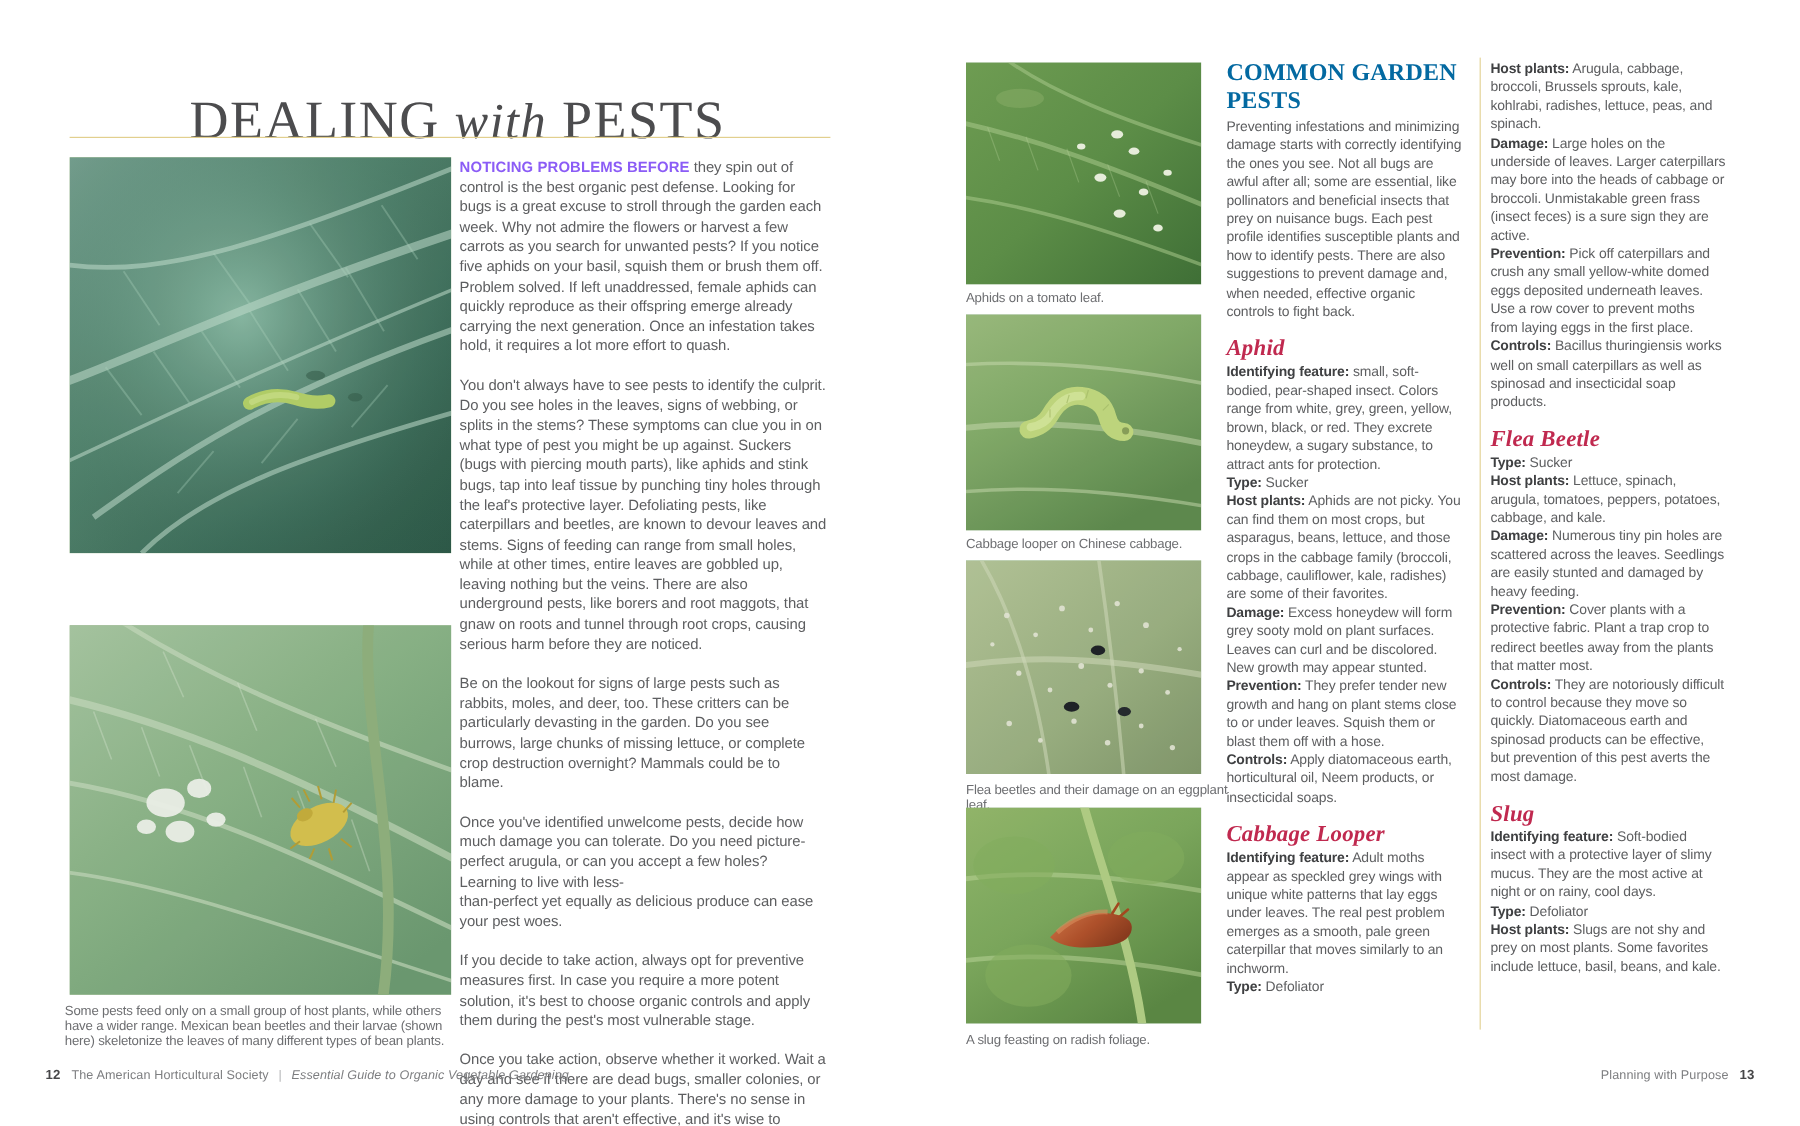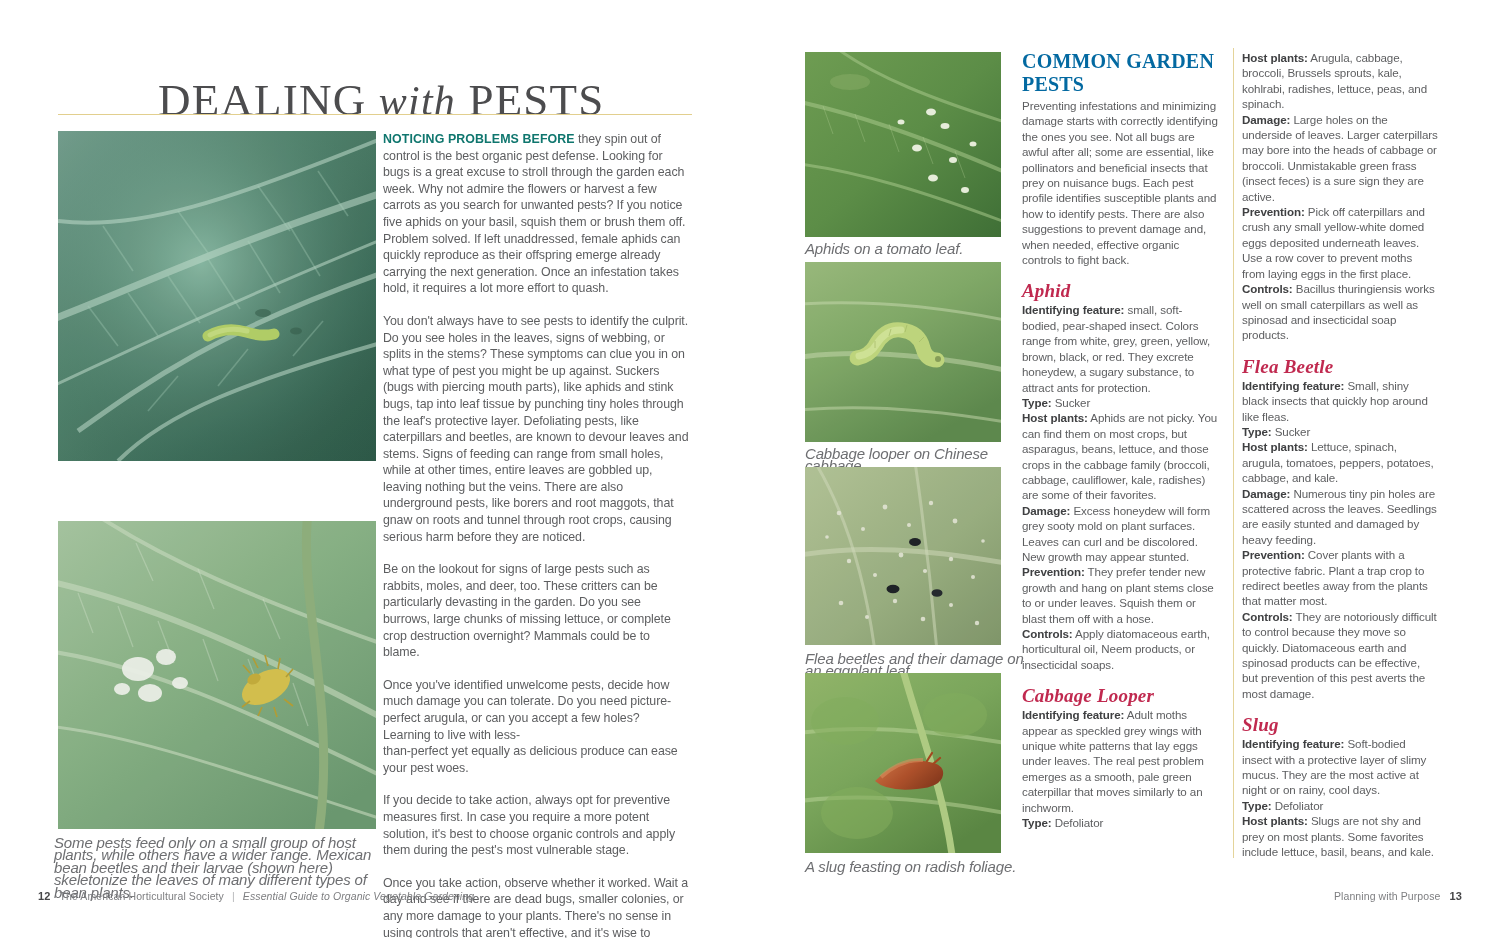--- a/index.html
+++ b/index.html
@@ -59,44 +59,43 @@
 
   
   .photo {
     position: absolute;
     overflow: hidden;
     background: #9bb98f;
   }
   .caption {
     position: absolute;
     font-family: "Liberation Sans", sans-serif;
-    font-size: 15px;
+    font-size: 11px;
     line-height: 12.4px;
     color: #6d6e71;
     letter-spacing: -0.15px;
-    font-style: italic;
   }
 
   
   .body-col {
     position: absolute;
     left: 383px;
     top: 131px;
     width: 306px;
   }
   .body-col p {
     margin: 0 0 16px 0;
     font-size: 12.4px;
     line-height: 16.6px;
     color: #5d5e60;
     letter-spacing: -0.08px;
   }
   .lead-in {
     font-weight: bold;
-    color: #0f766e;
+    color: #8b5cf6;
     letter-spacing: 0.1px;
   }
 
   
   .footer {
     position: absolute;
     bottom: 36px;
     font-size: 10.5px;
     color: #7d7e80;
     letter-spacing: 0.1px;
@@ -464,21 +463,20 @@
       <p><span class="lbl">Type:</span><span>  Defoliator</span></p>
     </div>
 
     <div class="col col-4">
       <p><span class="lbl">Host plants:</span><span> Arugula, cabbage, broccoli, Brussels sprouts, kale, kohlrabi, radishes, lettuce, peas, and spinach.</span></p>
       <p><span class="lbl">Damage:</span><span> Large holes on the underside of leaves. Larger caterpillars may bore into the heads of cabbage or broccoli. Unmistakable green frass (insect feces) is a sure sign they are active.</span></p>
       <p><span class="lbl">Prevention:</span><span> Pick off caterpillars and crush any small yellow-white domed eggs deposited underneath leaves. Use a row cover to prevent moths from laying eggs in the first place.</span></p>
       <p><span class="lbl">Controls:</span><span> Bacillus thuringiensis works well on small caterpillars as well as spinosad and insecticidal soap products.</span></p>
 
       <h3 class="pest-head">Flea Beetle</h3>
-      <p><span class="lbl">Identifying feature:</span><span> Small, shiny black insects that quickly hop  around like fleas.</span></p>
       <p><span class="lbl">Type:</span><span>  Sucker</span></p>
       <p><span class="lbl">Host plants:</span><span> Lettuce, spinach, arugula, tomatoes, peppers, potatoes, cabbage, and kale.</span></p>
       <p><span class="lbl">Damage:</span><span> Numerous tiny pin holes are scattered across the leaves. Seedlings are easily stunted and damaged by heavy feeding.</span></p>
       <p><span class="lbl">Prevention:</span><span> Cover plants with a protective fabric. Plant a trap crop to redirect beetles away from the plants that matter most.</span></p>
       <p><span class="lbl">Controls:</span><span> They are notoriously difficult to control because they move so quickly. Diatomaceous earth and spinosad products can be effective, but prevention of this pest averts the most damage.</span></p>
 
       <h3 class="pest-head">Slug</h3>
       <p><span class="lbl">Identifying feature:</span><span> Soft-bodied insect with a protective layer of slimy mucus. They are the most active at night or on rainy, cool days.</span></p>
       <p><span class="lbl">Type:</span><span>  Defoliator</span></p>
       <p><span class="lbl">Host plants:</span><span> Slugs are not shy and prey on most plants. Some favorites include lettuce, basil, beans, and kale.</span></p>

